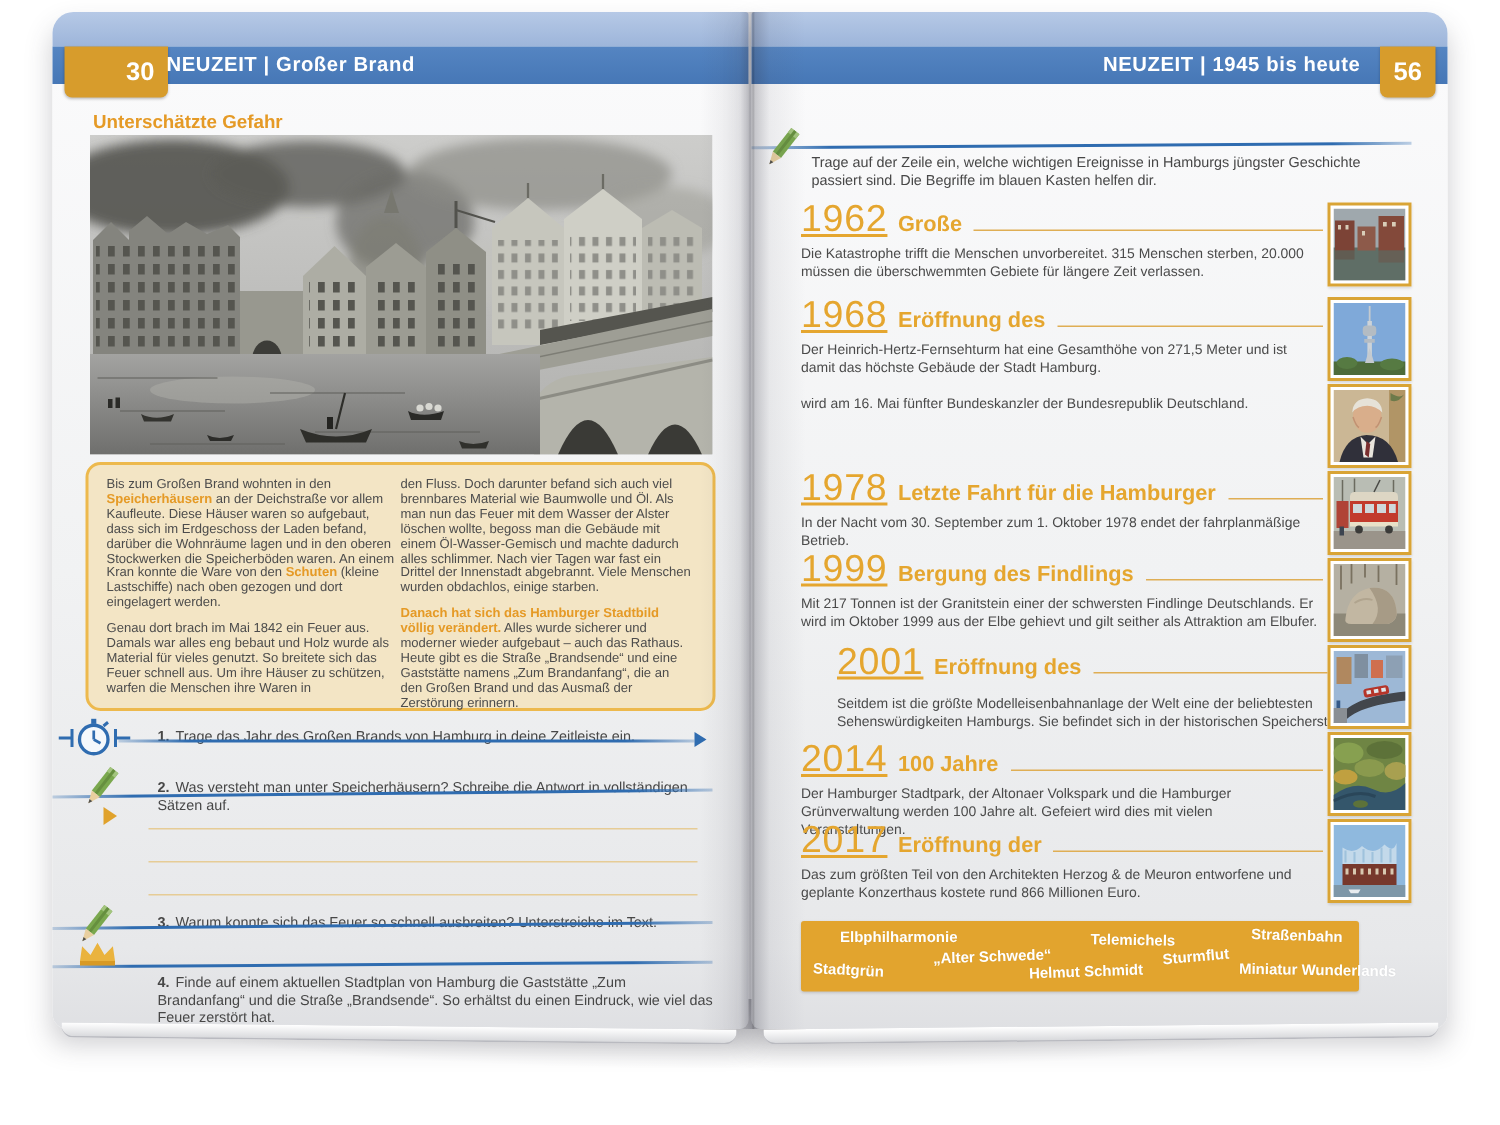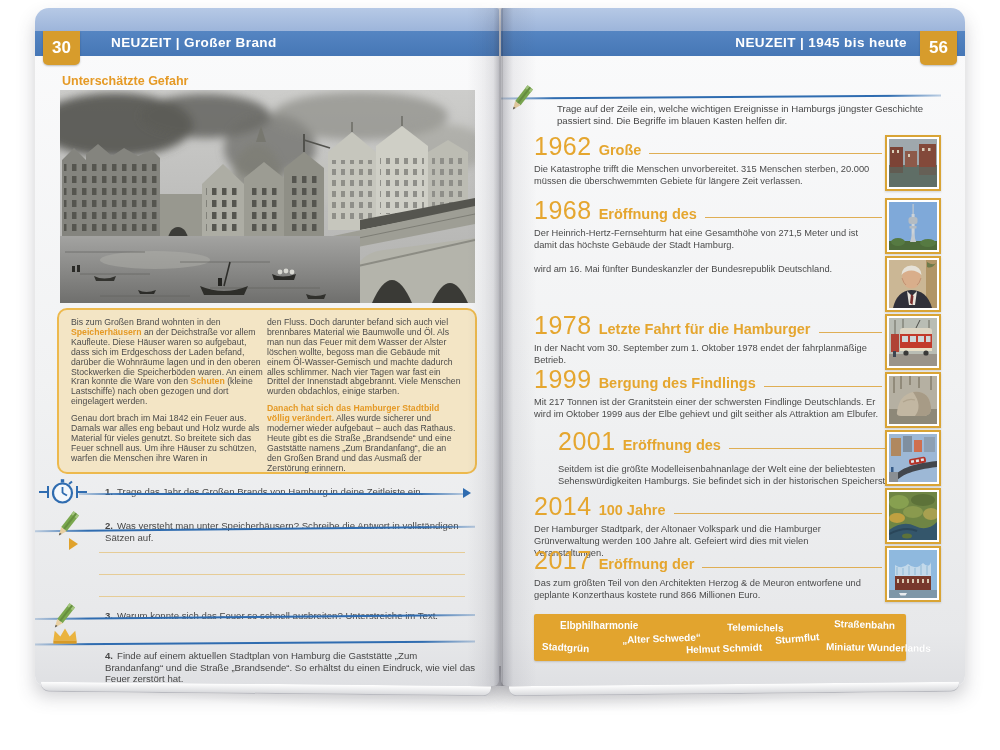--- a/index.html
+++ b/index.html
@@ -29,42 +29,42 @@
   .hl{color:#e59a26;font-weight:bold;}
   .qtext{position:absolute;font-size:9.6px;line-height:11.5px;color:#474747;width:372px;}
   .qnum{font-weight:bold;margin-right:4px;}
   .blueline{position:absolute;height:2px;background:linear-gradient(90deg,rgba(47,108,176,.25),#2f6cb0 12%,#2f6cb0 88%,rgba(47,108,176,.3));z-index:1;}
   .arrowhead{position:absolute;width:0;height:0;border-left:8px solid #2f6cb0;border-top:5px solid transparent;border-bottom:5px solid transparent;}
   .writeline{position:absolute;left:64px;width:366px;border-bottom:1.2px solid #e6cc96;height:0;}
   .marker{position:absolute;width:0;height:0;border-left:9px solid #e0a22c;border-top:6px solid transparent;border-bottom:6px solid transparent;}
   .qicon{position:absolute;z-index:2;}
 
   
-  .instr{position:absolute;left:56px;top:95px;width:398px;font-size:9.6px;line-height:12px;color:#474747;}
+  .instr{position:absolute;left:40px;top:95px;width:398px;font-size:9.6px;line-height:12px;color:#474747;}
   .entry{position:absolute;left:33px;width:348px;}
   .entry-head{display:flex;align-items:flex-end;}
-  .year{font-size:25px;line-height:25px;color:#e5a62f;letter-spacing:.5px;}
+  .year{font-size:25px;line-height:25px;color:#e5a62f;letter-spacing:.5px;text-decoration:underline;}
   .elabel{font-size:14.5px;font-weight:bold;color:#e5a62f;margin:0 0 1px 7px;white-space:nowrap;}
   .fill-line{flex:1;border-bottom:1.4px solid #dfae54;margin:0 0 5px 8px;}
   .edesc{margin:4px 0 0 0;font-size:9.3px;line-height:12.2px;color:#4a4a4a;width:345px;}
   .photo{position:absolute;left:384px;width:48px;height:48px;background:#fff;border:2px solid #d9a435;padding:2px;box-shadow:0 1px 2px rgba(0,0,0,.15);}
   .photo svg{display:block;}
   .wordbank{position:absolute;left:33px;top:606px;width:372px;height:47px;background:#e2a42e;border-radius:2px;box-shadow:0 1px 2px rgba(0,0,0,.15);}
   .wb-word{position:absolute;color:#ffffff;font-size:10px;font-weight:bold;white-space:nowrap;text-shadow:0 0 1px rgba(0,0,0,.08);}
 </style>
 </head>
 <body>
 
 <div class="book">
   <div class="book-shadow"></div>
 
   <div class="page left">
     <div class="band-light"></div>
     <div class="band-dark"></div>
-    <div class="pagenum" style="left:8px;">30</div>
+    <div class="pagenum" style="left:8px;padding-left:32px;">30</div>
     <div class="header-title" style="left:52px;padding-left:24px;">NEUZEIT | Großer Brand</div>
 
     <div class="section-title" style="left:27px;top:66px;">Unterschätzte Gefahr</div>
 
     <svg class="engraving" viewBox="0 0 415 213">
       <defs>
         <linearGradient id="skyg" x1="0" y1="0" x2="0" y2="1">
             <stop offset="0" stop-color="#cdcdcb"></stop>
             <stop offset="1" stop-color="#b0b0ae"></stop>
           </linearGradient>

